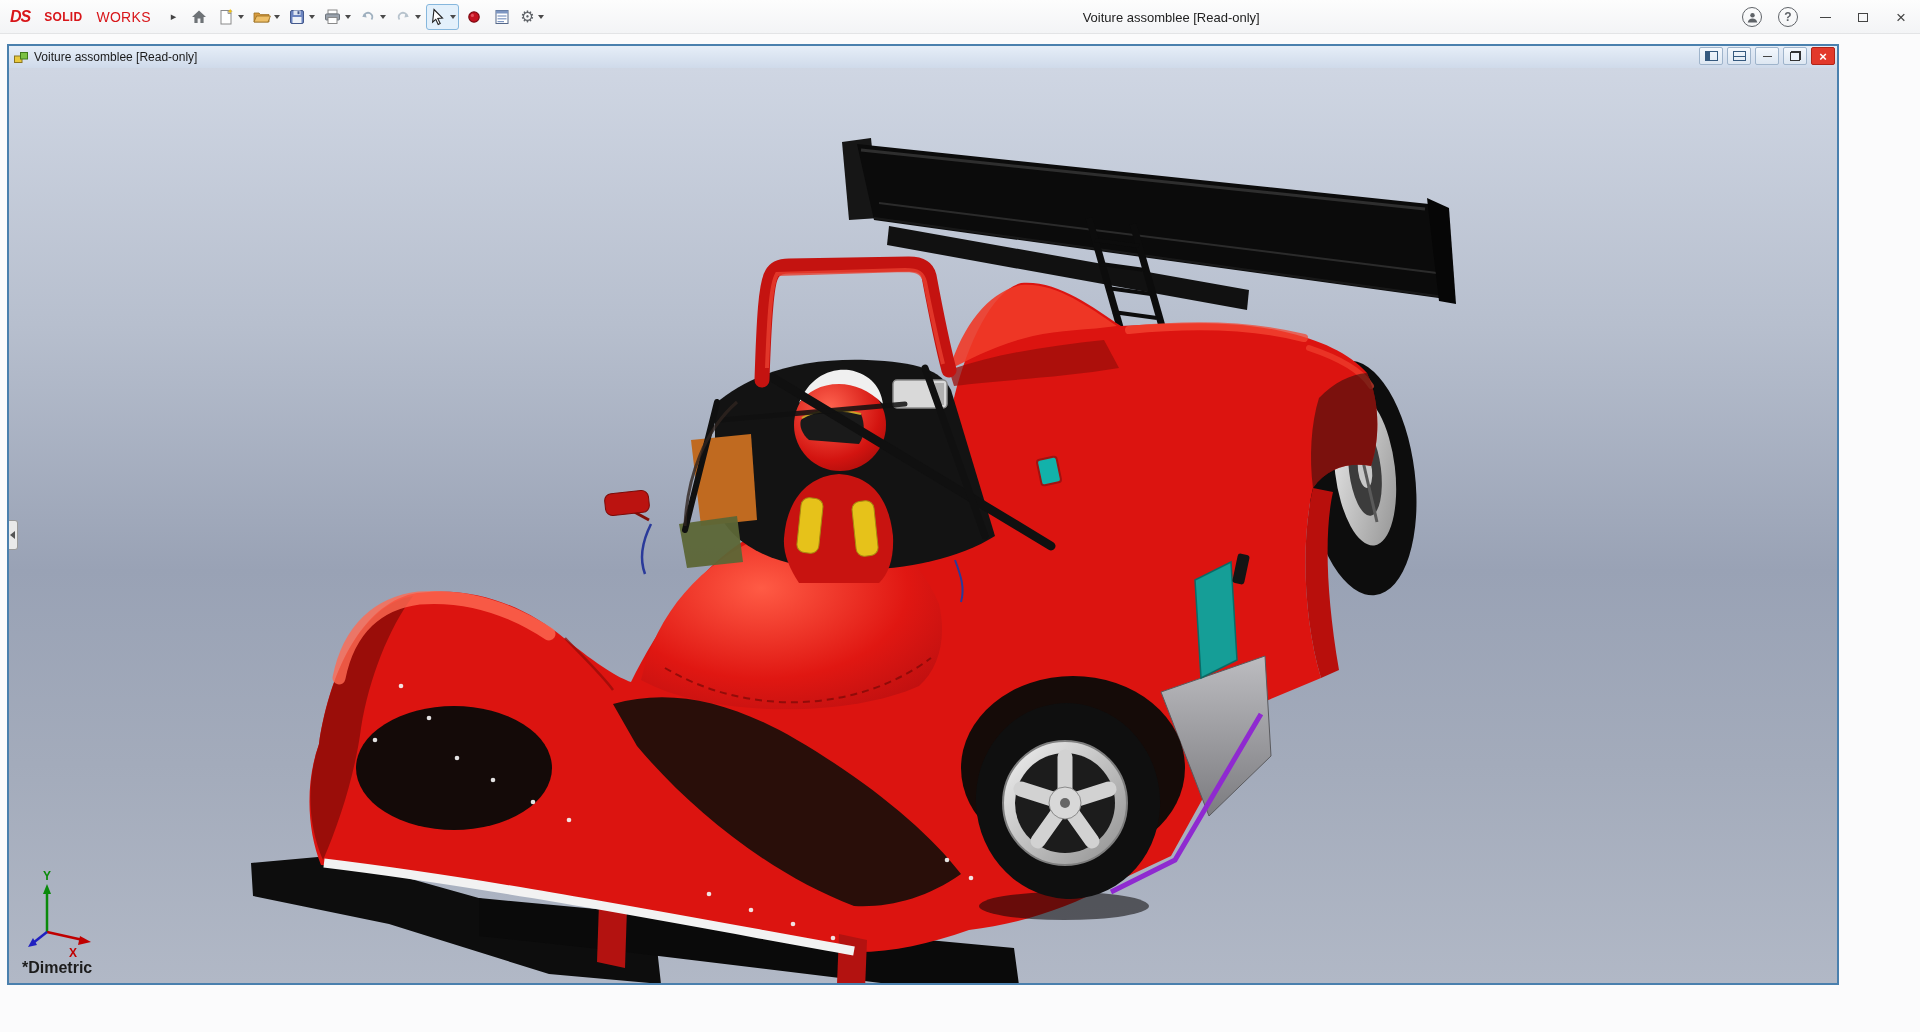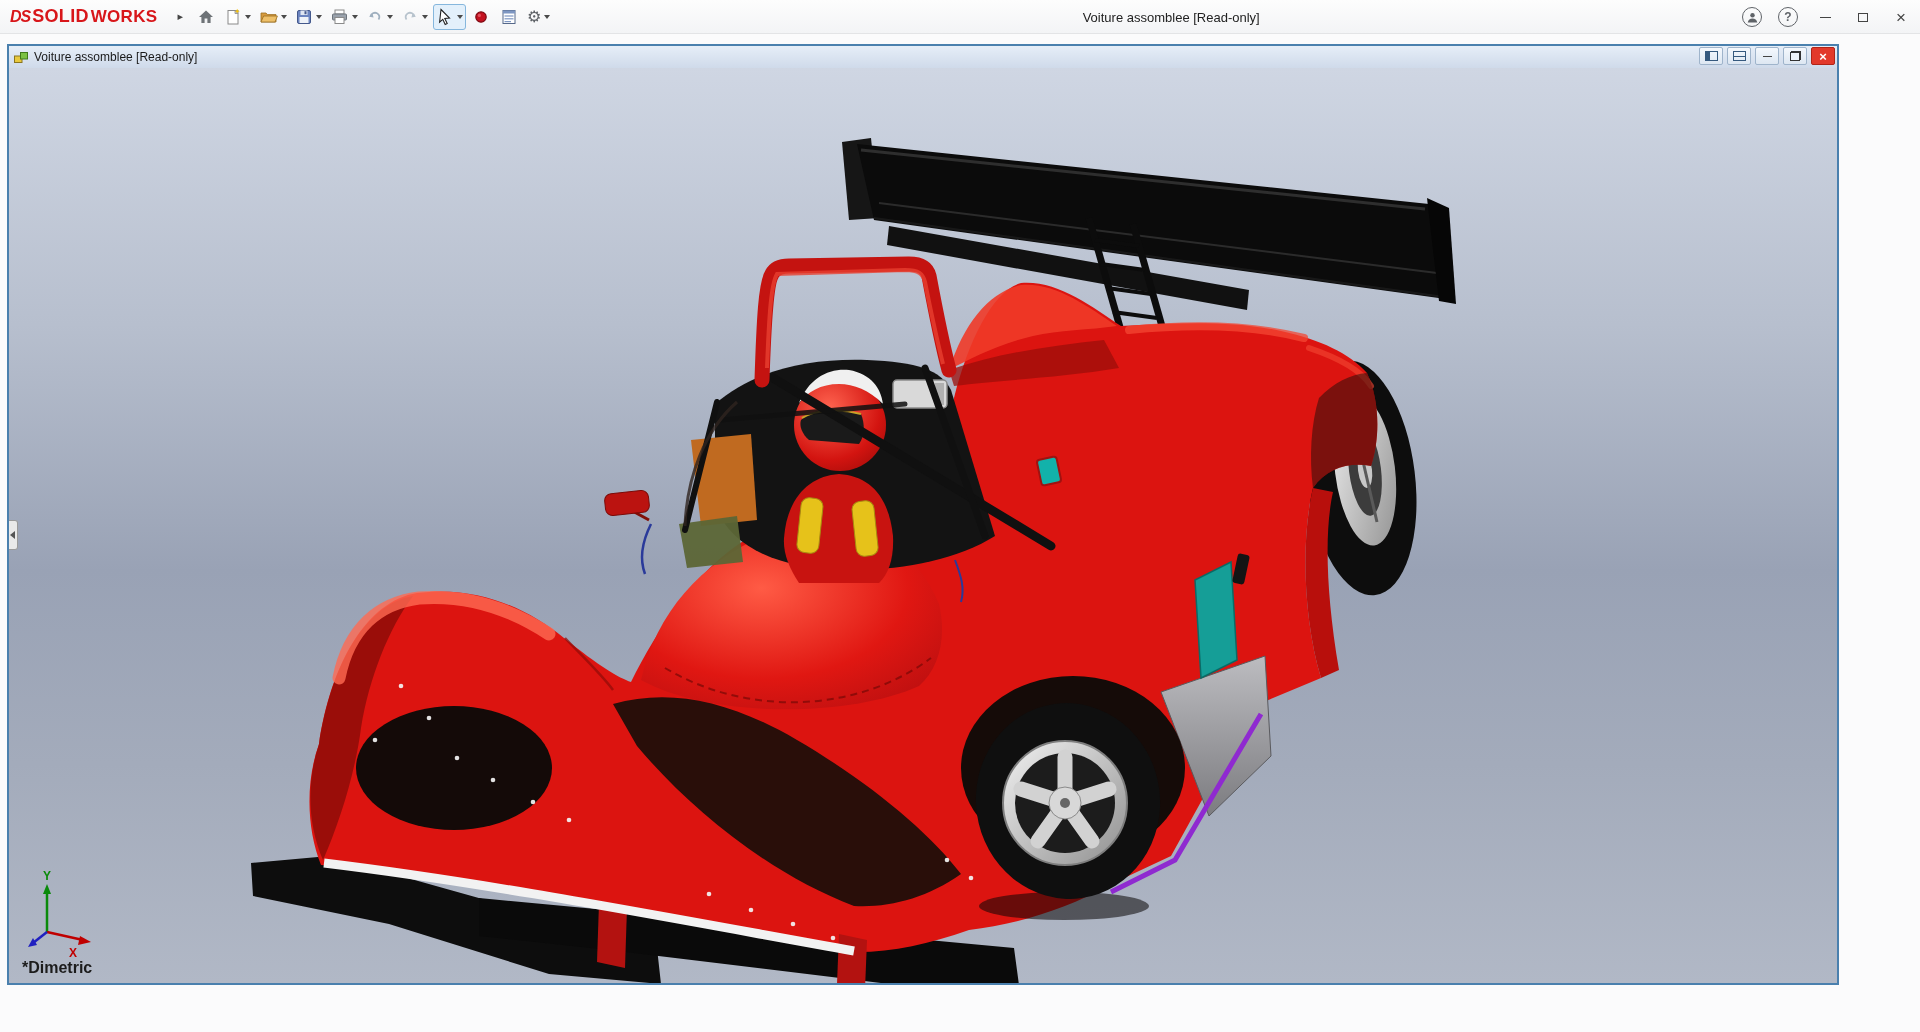--- a/index.html
+++ b/index.html
@@ -4,24 +4,24 @@
 <style>
   html,body{margin:0;padding:0;background:#e9e9e9;}
   *{box-sizing:border-box;}
   body{font-family:"Liberation Sans","DejaVu Sans",sans-serif;}
   #stage{position:relative;width:1920px;height:1032px;background:#fbfbfc;overflow:hidden;}
 
   
   #appbar{position:absolute;left:0;top:0;width:1920px;height:34px;
     background:linear-gradient(180deg,#fdfdfd,#f3f4f6);border-bottom:1px solid #e3e4e6;
     display:flex;align-items:center;}
-  .brand{display:flex;align-items:center;gap:2px;padding:0 6px 0 10px;}
+  .brand{display:flex;align-items:center;gap:14px;padding:0 6px 0 10px;}
   .brand .mark{color:#d8161a;font-weight:bold;font-style:italic;font-size:16px;letter-spacing:-1px;}
-  .brand .solid{color:#d8161a;font-weight:bold;font-size:18px;letter-spacing:.3px;}
-  .brand .works{color:#d8161a;font-weight:bold;font-size:17px;letter-spacing:.3px;}
+  .brand .solid{color:#d8161a;font-weight:bold;font-size:12px;letter-spacing:.3px;}
+  .brand .works{color:#d8161a;font-weight:normal;font-size:14px;letter-spacing:.3px;}
   .brand-chev{color:#444;font-size:11px;margin:0 10px 0 14px;}
   #tools{display:flex;align-items:center;gap:2px;}
   .tbtn{height:26px;min-width:26px;display:flex;align-items:center;justify-content:center;
     border:1px solid transparent;border-radius:3px;padding:0 2px;position:relative;}
   .tbtn.active{background:#e3f0fb;border:1px solid #86b7dd;}
   .caret{width:0;height:0;border-left:3.5px solid transparent;border-right:3.5px solid transparent;
     border-top:4px solid #4a4a4a;margin-left:3px;}
   .glyph{font-size:16px;color:#5f6368;line-height:1;}
   #app-title{position:absolute;left:61%;top:0;height:34px;transform:translateX(-50%);
     display:flex;align-items:center;font-size:13px;color:#222;white-space:nowrap;}

